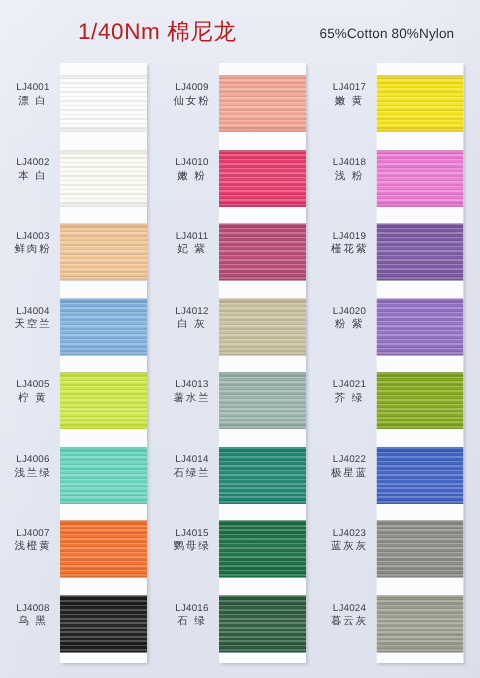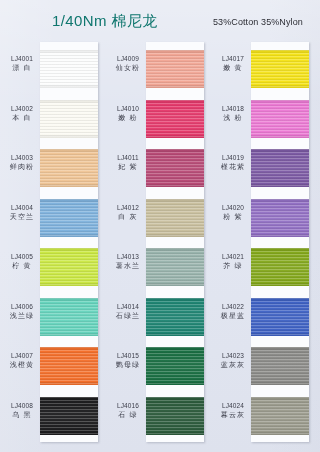--- a/index.html
+++ b/index.html
@@ -39,21 +39,21 @@
     top: 0; left: 0; right: 0;
     height: 40px;
     z-index: 3;
   }
   .title {
     position: absolute;
     left: 52px;
     top: 12px;
     font-size: 15px;
     letter-spacing: 0.4px;
-    color: #0f766e;
+    color: #b91c1c;
     white-space: nowrap;
     text-align: center;
   }
   .composition {
     position: absolute;
     left: 213px;
     top: 17px;
     font-size: 9px;
     letter-spacing: 0.1px;
     color: #2c2d34;
@@ -159,21 +159,21 @@
   }
   .column.col-2 .label { left: 4px; }
 </style>
 </head>
 <body>
 
 <div id="card">
 
   <div class="header">
     <div class="title">1/40Nm 棉尼龙</div>
-    <div class="composition">53%Cotton  35%Nylon</div>
+    <div class="composition">65%Cotton  80%Nylon</div>
   </div>
 
   <div class="columns">
 
     <div class="column col-0">
       <div class="strip">
           <div class="swatch" style="top: 8px; height: 38px;">
             <div class="fill" style="background-color: rgb(252, 253, 253);"></div>
             <div class="shade"></div>
           </div>

